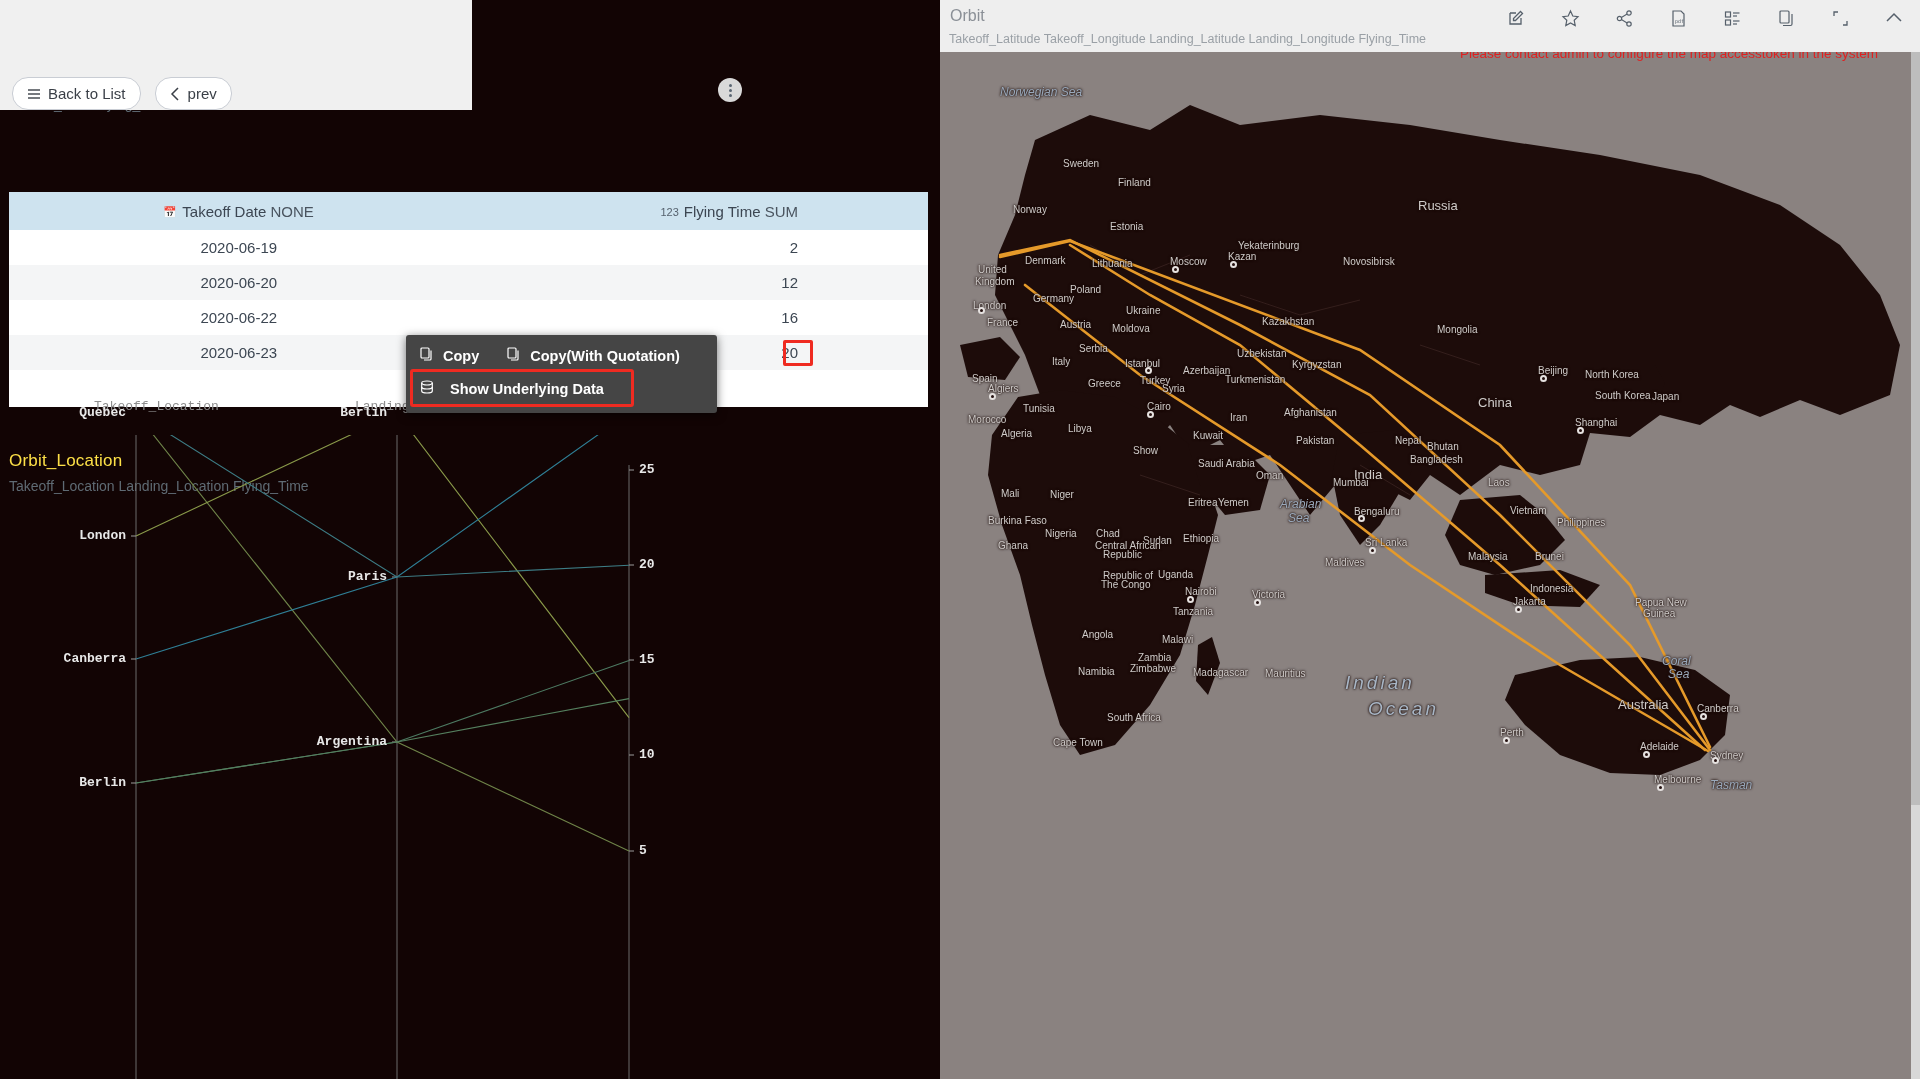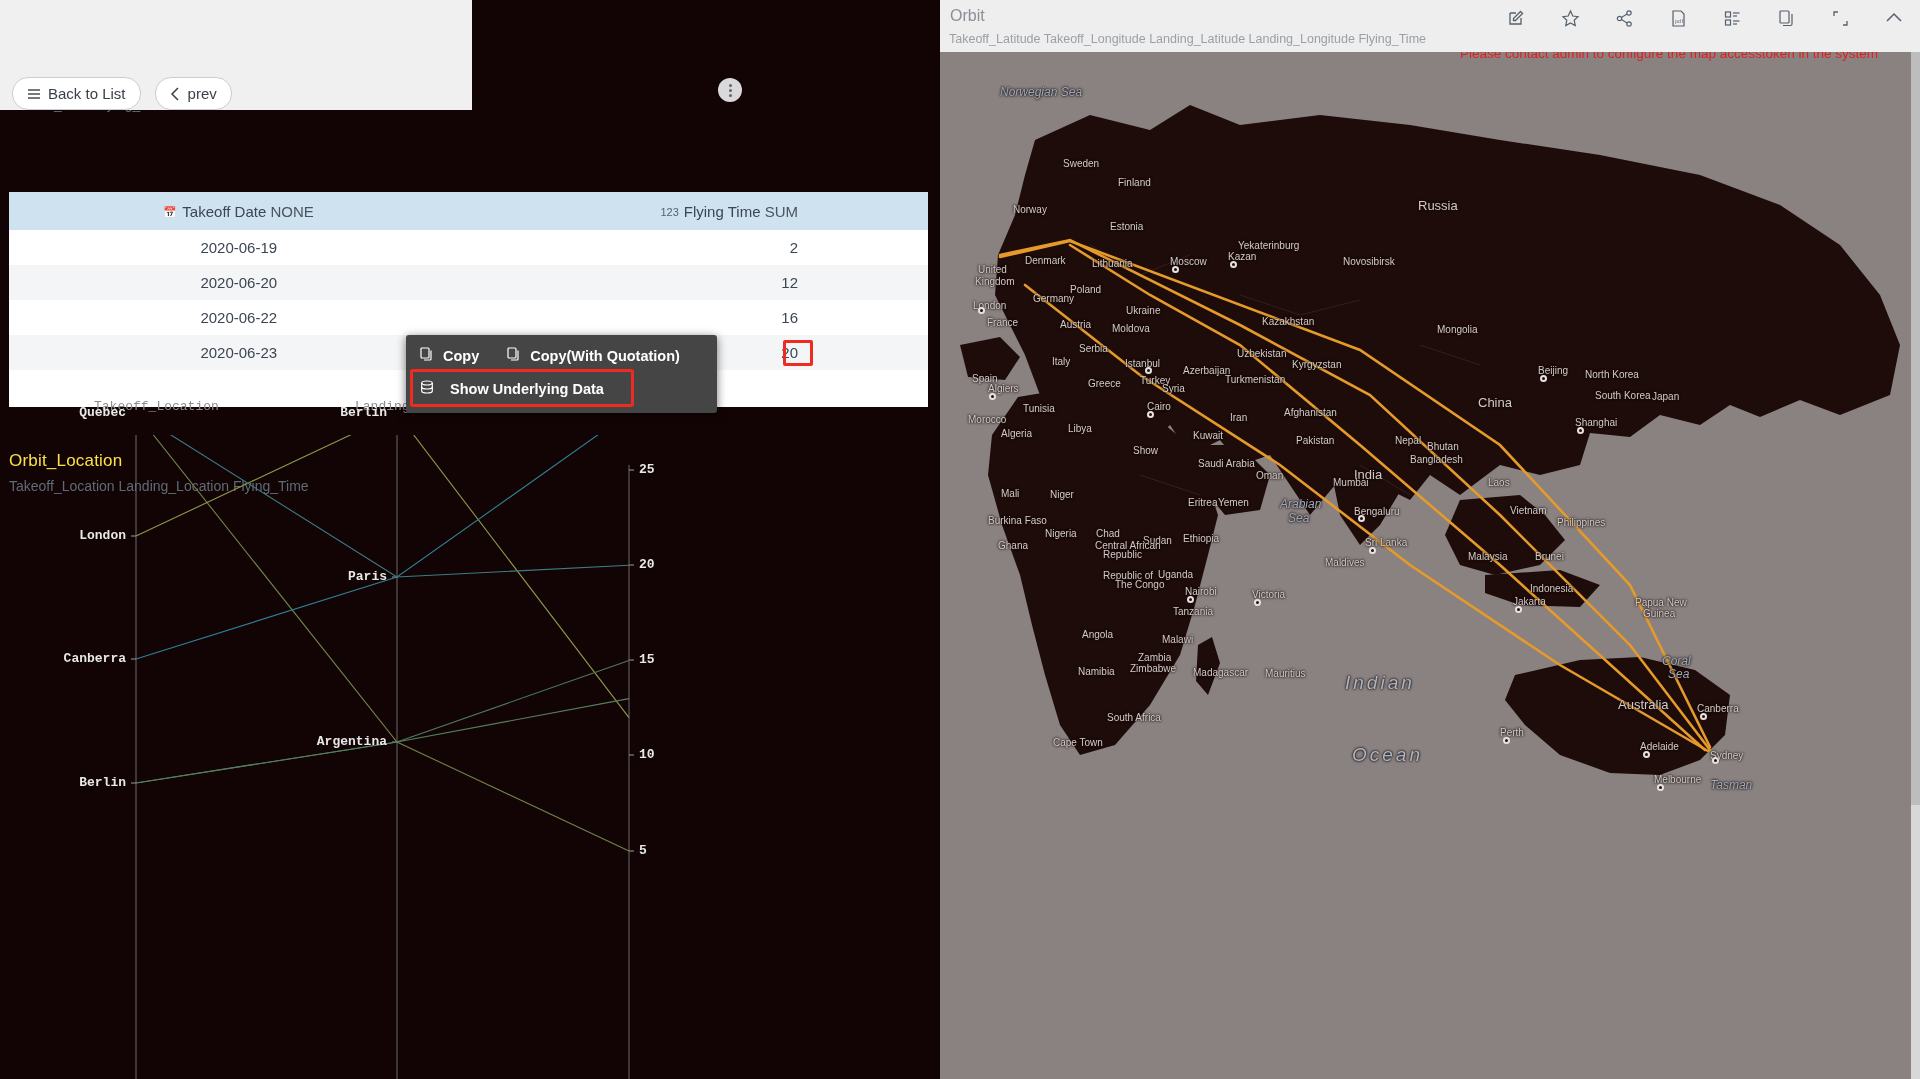--- a/index.html
+++ b/index.html
@@ -500,33 +500,33 @@
           <div class="mlabel " style="left: 163px; top: 504px;">Republic</div>
           <div class="mlabel " style="left: 105px; top: 483px;">Nigeria</div>
           <div class="mlabel " style="left: 58px; top: 495px;">Ghana</div>
           <div class="mlabel " style="left: 243px; top: 488px;">Ethiopia</div>
           <div class="mlabel " style="left: 425px; top: 492px;">Sri Lanka</div>
           <div class="mlabel " style="left: 528px; top: 506px;">Malaysia</div>
           <div class="mlabel " style="left: 595px; top: 506px;">Brunei</div>
           <div class="mlabel " style="left: 385px; top: 512px;">Maldives</div>
           <div class="mlabel " style="left: 218px; top: 524px;">Uganda</div>
           <div class="mlabel " style="left: 163px; top: 525px;">Republic of</div>
-          <div class="mlabel " style="left: 175px; top: 534px;">The Congo</div>
+          <div class="mlabel " style="left: 161px; top: 534px;">The Congo</div>
           <div class="mlabel " style="left: 245px; top: 541px;">Nairobi</div>
           <div class="mlabel " style="left: 590px; top: 538px;">Indonesia</div>
           <div class="mlabel " style="left: 695px; top: 552px;">Papua New</div>
           <div class="mlabel " style="left: 703px; top: 563px;">Guinea</div>
           <div class="mlabel " style="left: 312px; top: 544px;">Victoria</div>
           <div class="mlabel " style="left: 233px; top: 561px;">Tanzania</div>
           <div class="mlabel " style="left: 573px; top: 551px;">Jakarta</div>
           <div class="mlabel " style="left: 142px; top: 584px;">Angola</div>
           <div class="mlabel " style="left: 222px; top: 589px;">Malawi</div>
           <div class="mlabel " style="left: 198px; top: 607px;">Zambia</div>
           <div class="mlabel ocean" style="left: 405px; top: 627px;">Indian</div>
-          <div class="mlabel ocean" style="left: 412px; top: 653px; margin-top: 46px;">Ocean</div>
+          <div class="mlabel ocean" style="left: 428px; top: 653px;">Ocean</div>
           <div class="mlabel " style="left: 138px; top: 621px;">Namibia</div>
           <div class="mlabel " style="left: 190px; top: 618px;">Zimbabwe</div>
           <div class="mlabel " style="left: 253px; top: 622px;">Madagascar</div>
           <div class="mlabel " style="left: 325px; top: 623px;">Mauritius</div>
           <div class="mlabel sea" style="left: 722px; top: 609px;">Coral</div>
           <div class="mlabel sea" style="left: 728px; top: 622px;">Sea</div>
           <div class="mlabel big" style="left: 678px; top: 652px;">Australia</div>
           <div class="mlabel " style="left: 757px; top: 658px;">Canberra</div>
           <div class="mlabel " style="left: 167px; top: 667px;">South Africa</div>
           <div class="mlabel " style="left: 560px; top: 682px;">Perth</div>

